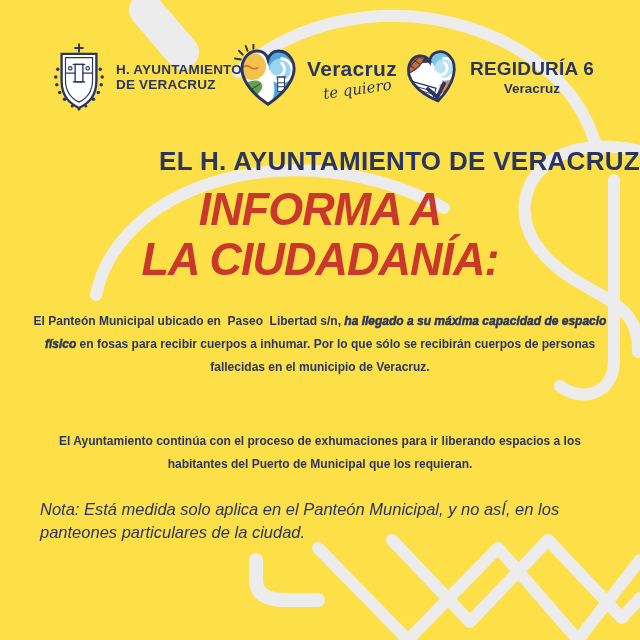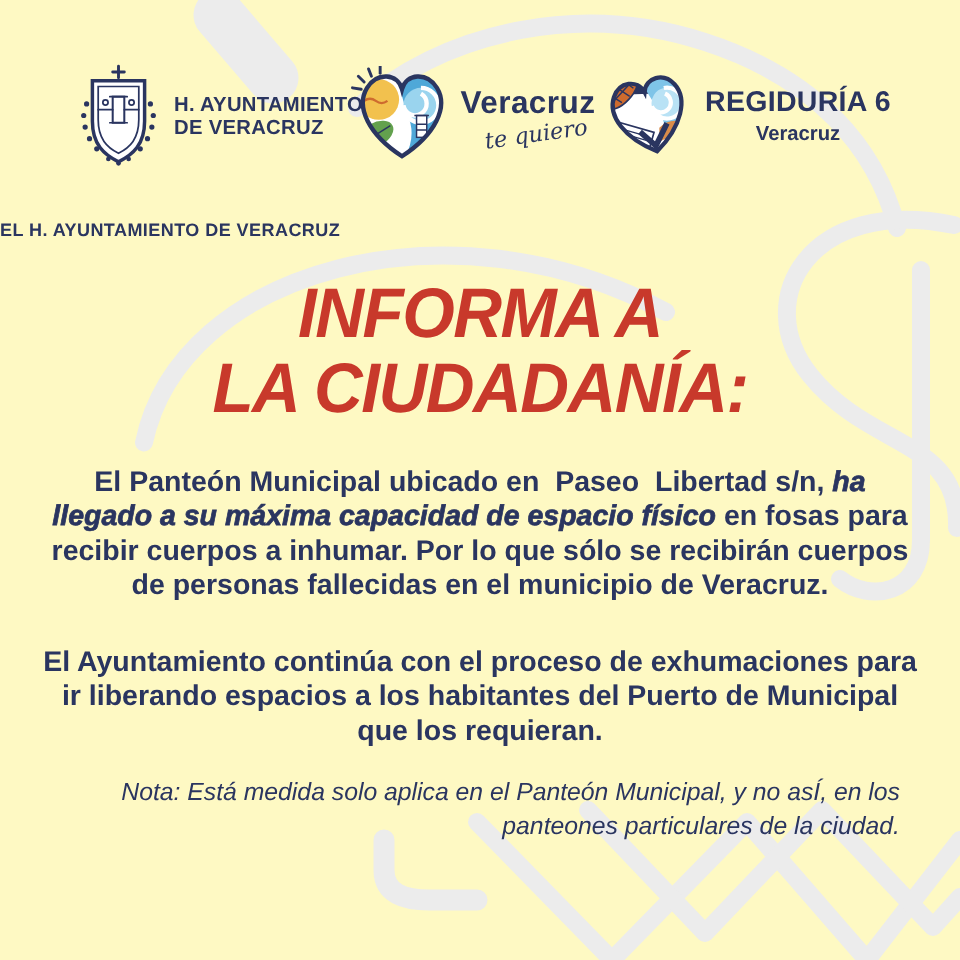--- a/index.html
+++ b/index.html
@@ -1,17 +1,17 @@
 <!DOCTYPE html>
 <html><head>
 <meta charset="utf-8">
 <style>
   html,body{margin:0;padding:0;background:#fff;}
   .poster{
-    position:relative;width:640px;height:640px;overflow:hidden;background:#fef9c3;
+    position:relative;width:640px;height:640px;overflow:hidden;background:#fde047;
     font-family:"Liberation Sans",sans-serif;color:#2A3560;
   }
   .watermark{position:absolute;inset:0;z-index:0;}
   .content{position:absolute;inset:0;z-index:1;}
 
   
   .logo{position:absolute;display:flex;align-items:center;}
   .logo-ayto{left:50px;top:42px;gap:8px;}
   .logo-ayto .txt{font-weight:bold;font-size:13.5px;line-height:1.12;letter-spacing:.2px;}
   .logo-ver{left:234px;top:44px;gap:5px;}
@@ -19,37 +19,37 @@
   .logo-ver .tagline{
     font-family:"DejaVu Serif",serif;font-style:italic;font-size:15px;
     transform:rotate(-8deg);margin:-1px 0 0 16px;
   }
   .logo-reg{left:402px;top:44px;gap:6px;align-items:center;}
   .logo-reg .title{font-weight:bold;font-size:19px;letter-spacing:.2px;}
   .logo-reg .subtitle{font-weight:bold;font-size:13.5px;text-align:center;margin-top:1px;}
 
   
   .intro{
-    position:absolute;left:0;right:0;top:146px;text-align:left;
-    font-weight:bold;font-size:12px;letter-spacing:.3px;
+    position:absolute;left:0;right:0;top:146px;text-align:right;
+    font-weight:bold;font-size:26px;letter-spacing:.3px;
   }
   .headline{
     position:absolute;left:0;right:0;top:186px;margin:0;text-align:center;
     font-style:italic;font-weight:bold;font-size:45px;line-height:48px;
     letter-spacing:-1px;color:#C8392B;transform:scaleY(1.04);
   }
   .para{
     position:absolute;left:28px;right:28px;margin:0;text-align:center;
-    font-weight:bold;font-size:19px;line-height:23px;white-space:pre-wrap;
+    font-weight:bold;font-size:12px;line-height:23px;white-space:pre-wrap;
   }
   .para-1{top:310px;}
   .para-2{top:430px;}
   .para .em{font-style:italic;-webkit-text-stroke:.5px currentColor;}
   .note{
-    position:absolute;left:40px;right:40px;top:517px;margin:0;text-align:right;
+    position:absolute;left:40px;right:40px;top:498px;margin:0;text-align:left;
     font-style:italic;font-weight:normal;font-size:16.5px;line-height:23px;
   }
 </style>
 </head>
 <body>
 
 <div class="poster">
 
   <svg class="watermark" viewBox="0 0 640 640" width="640" height="640" fill="none" stroke="#ECECEC" stroke-width="12" stroke-linecap="round" stroke-linejoin="round">
     <path d="M146 10 L182 52" stroke-width="34"></path>

